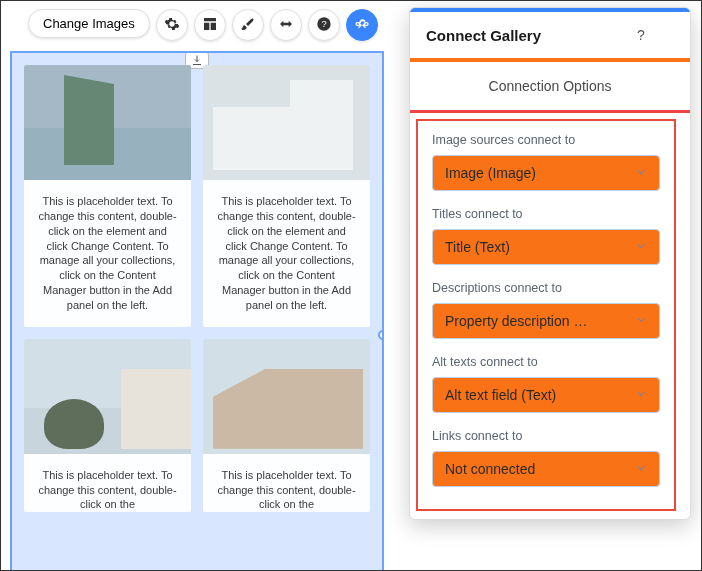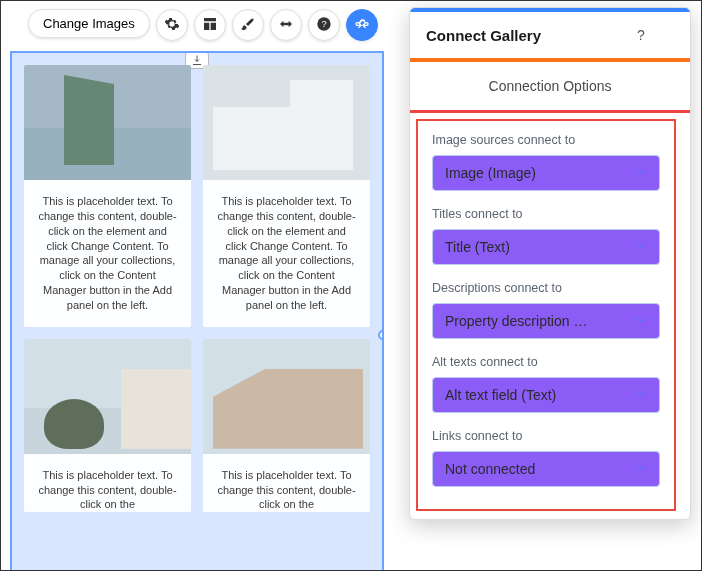--- a/index.html
+++ b/index.html
@@ -144,21 +144,21 @@
     margin-bottom: 8px;
   }
   .select {
     border:1px solid #b8cfef;
     border-radius:4px;
     padding: 9px 12px;
     font-size: 14px;
     color:#2a2a2a;
     display:flex;align-items:center;justify-content:space-between;
     cursor:pointer;
-    background:#8b5cf6;
+    background:#f97316;
     text-align:center;
   }
   .select .chev { color:#3985ff; }
   .chev svg{width:12px;height:12px;}
 </style>
 </head>
 <body>
 
 <div class="toolbar">
   <button class="pill-btn">Change Images</button>

